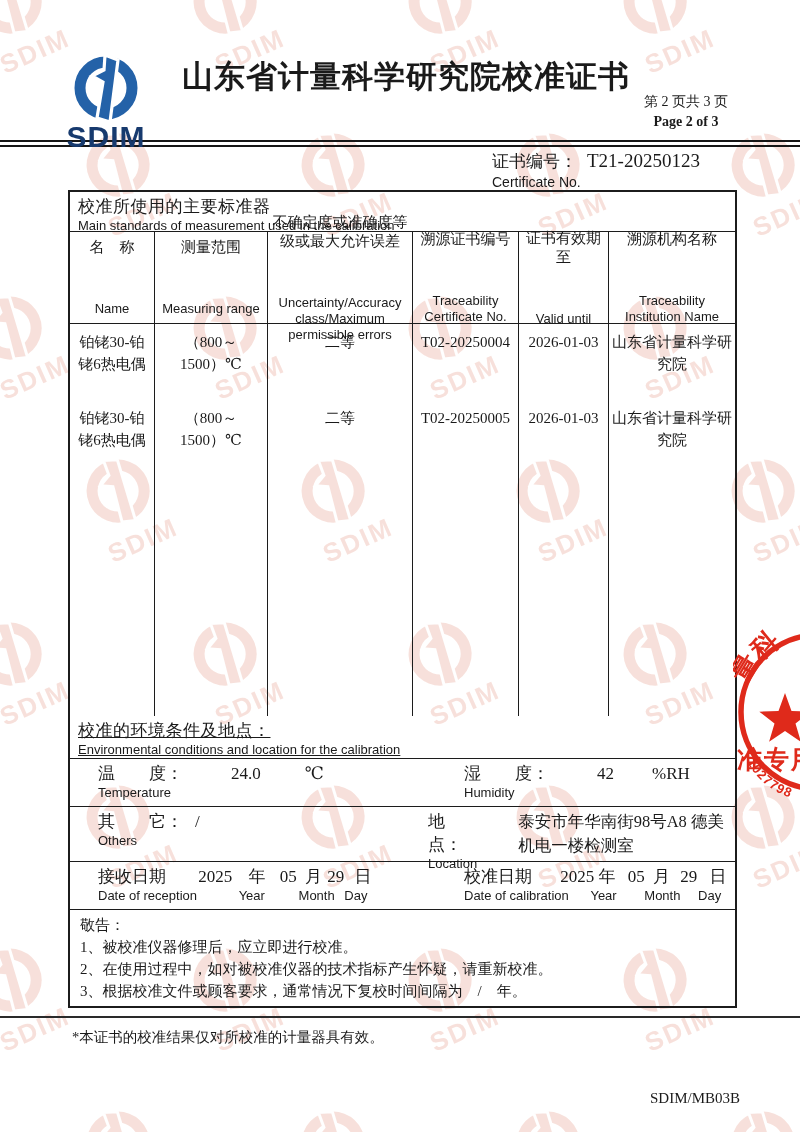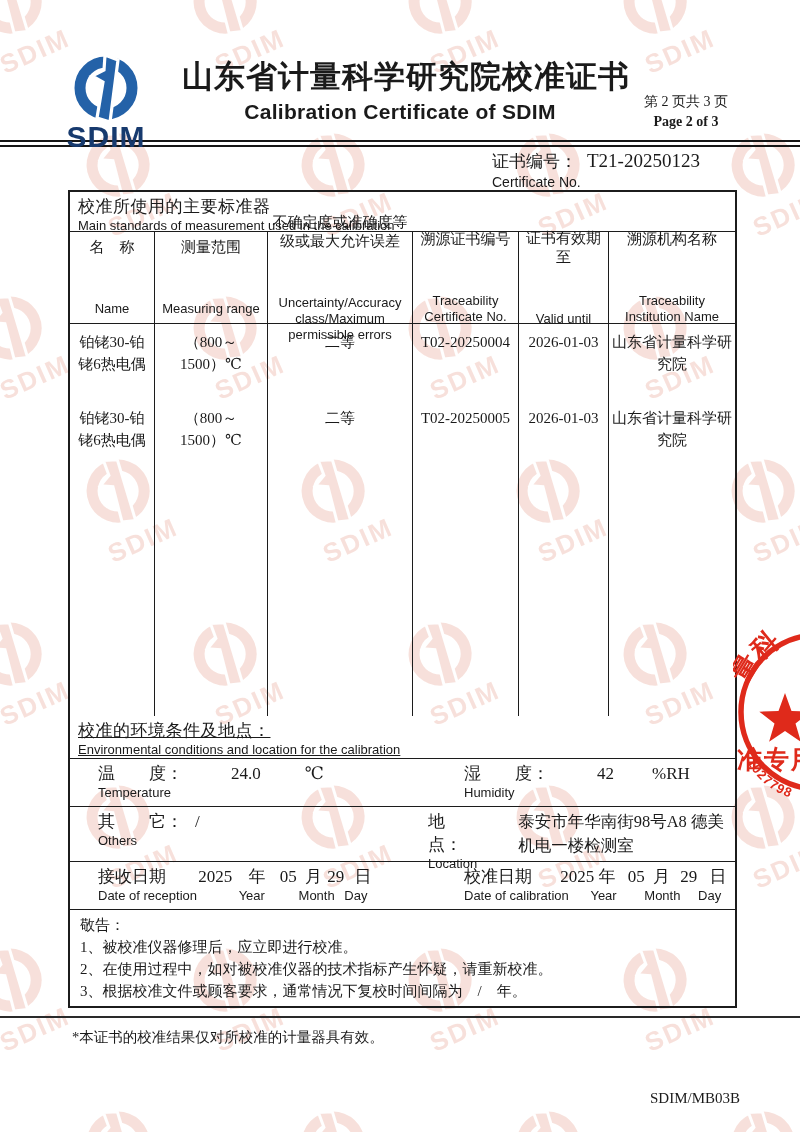--- a/index.html
+++ b/index.html
@@ -350,21 +350,20 @@
 
   <div class="logo">
     <svg class="logo-mark" width="80" height="72" viewBox="0 0 80 72">
       <circle cx="40" cy="34" r="26" fill="none" stroke="#2462a8" stroke-width="11"></circle>
       <path d="M39,1 L52,6 L44,68 L31,64 L37,28 L26,22 L38,16 Z" fill="#2462a8" stroke="#ffffff" stroke-width="3.2"></path>
     </svg>
     <div class="logo-text">SDIM</div>
   </div>
 
   <div class="title-cn">山东省计量科学研究院校准证书</div>
-  <div class="title-en sans">Calibration Certificate of SDIM</div>
 
   <div class="page-info">
     <div>第 2 页共 3 页</div>
     <div class="en">Page 2 of  3</div>
   </div>
 
   <div class="rule-double"></div>
 
   <div class="cert-block">
     <div class="cert-line1">

